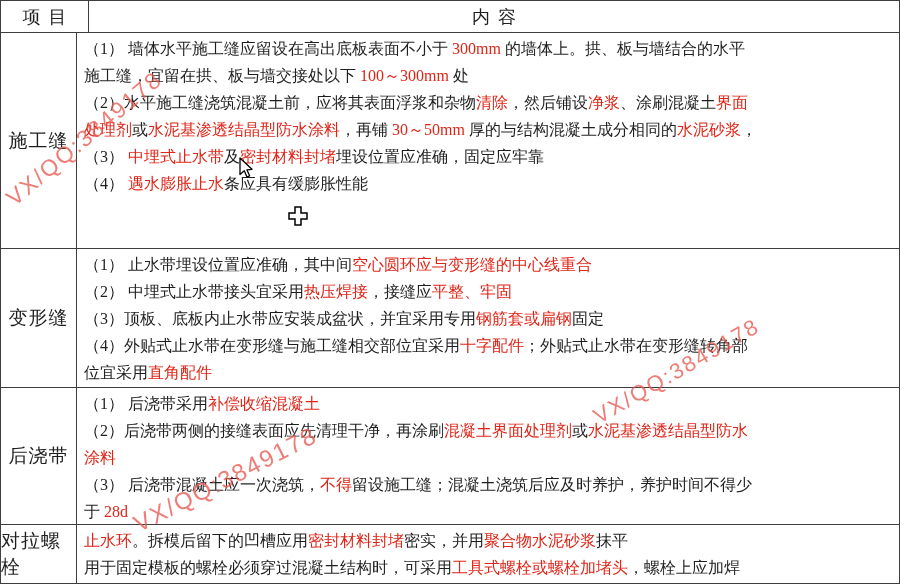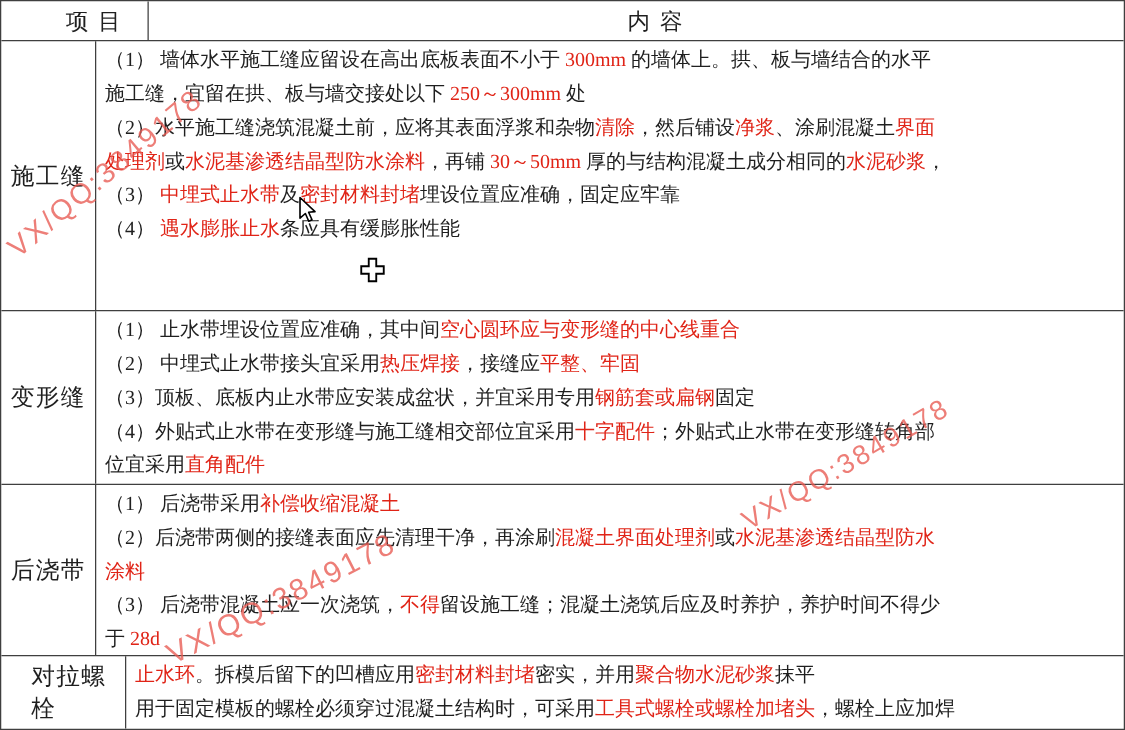--- a/index.html
+++ b/index.html
@@ -7,29 +7,29 @@
     position:relative;
     width:900px;height:584px;
     box-sizing:border-box;
     border:1px solid var(--border,#3f3f3f);
     background:#fff;
     overflow:hidden;
     font-family:"Liberation Serif","DejaVu Serif",serif;
     color:var(--text,#1f1f1f);
   }
   .hdr{display:flex;height:32px;box-sizing:border-box;border-bottom:1px solid var(--border,#3f3f3f);}
-  .hcell{display:flex;align-items:center;justify-content:center;font-size:18px;letter-spacing:8px;padding-left:8px;margin-left:30px;}
+  .hcell{display:flex;align-items:center;justify-content:center;font-size:18px;letter-spacing:8px;padding-left:8px;}
   .hc1{width:88px;box-sizing:border-box;border-right:1px solid var(--border,#3f3f3f);}
   .hc2{flex:1;}
   #rows .row{display:flex;box-sizing:border-box;border-bottom:1px solid var(--border,#3f3f3f);}
   #rows .row:last-child{border-bottom:none;}
   #rows .row:nth-of-type(1){height:216px;}
   #rows .row:nth-of-type(2){height:139px;}
   #rows .row:nth-of-type(3){height:137px;}
-  #rows .row:nth-of-type(4){height:58px;margin-left:24px;}
+  #rows .row:nth-of-type(4){height:58px;}
   .label-cell{
     width:76px;box-sizing:border-box;
     border-right:1px solid var(--border,#3f3f3f);
     display:flex;align-items:center;justify-content:center;
     font-size:19px;letter-spacing:1px;flex-shrink:0;
   }
   .cell{flex:1;padding:2px 5px 0 7px;font-size:16px;overflow:hidden;}
   .line{line-height:27px;white-space:nowrap;}
   .red{color:var(--red,#e02417);}
   .watermark{
@@ -59,21 +59,21 @@
     <div class="hcell hc2">内容</div>
   </div>
 
   <div id="rows">
       <div class="row">
         <div class="label-cell">
           <span>施工缝</span>
         </div>
         <div class="cell">
           <div class="line"><span>（1） 墙体水平施工缝应留设在高出底板表面不小于 </span><span class="red">300mm</span><span> 的墙体上。拱、板与墙结合的水平</span></div>
-          <div class="line"><span>施工缝，宜留在拱、板与墙交接处以下 </span><span class="red">250～300mm</span><span> 处</span></div>
+          <div class="line"><span>施工缝，宜留在拱、板与墙交接处以下 </span><span class="red">100～300mm</span><span> 处</span></div>
           <div class="line"><span>（2）水平施工缝浇筑混凝土前，应将其表面浮浆和杂物</span><span class="red">清除</span><span>，然后铺设</span><span class="red">净浆</span><span>、涂刷混凝土</span><span class="red">界面</span></div>
           <div class="line"><span class="red">处理剂</span><span>或</span><span class="red">水泥基渗透结晶型防水涂料</span><span>，再铺 </span><span class="red">30～50mm</span><span> 厚的与结构混凝土成分相同的</span><span class="red">水泥砂浆</span><span>，</span></div>
           <div class="line"><span>（3） </span><span class="red">中埋式止水带</span><span>及</span><span class="red">密封材料封堵</span><span>埋设位置应准确，固定应牢靠</span></div>
           <div class="line"><span>（4） </span><span class="red">遇水膨胀止水</span><span>条应具有缓膨胀性能</span></div>
         </div>
       </div>
       <div class="row">
         <div class="label-cell">
           <span>变形缝</span>
         </div>

